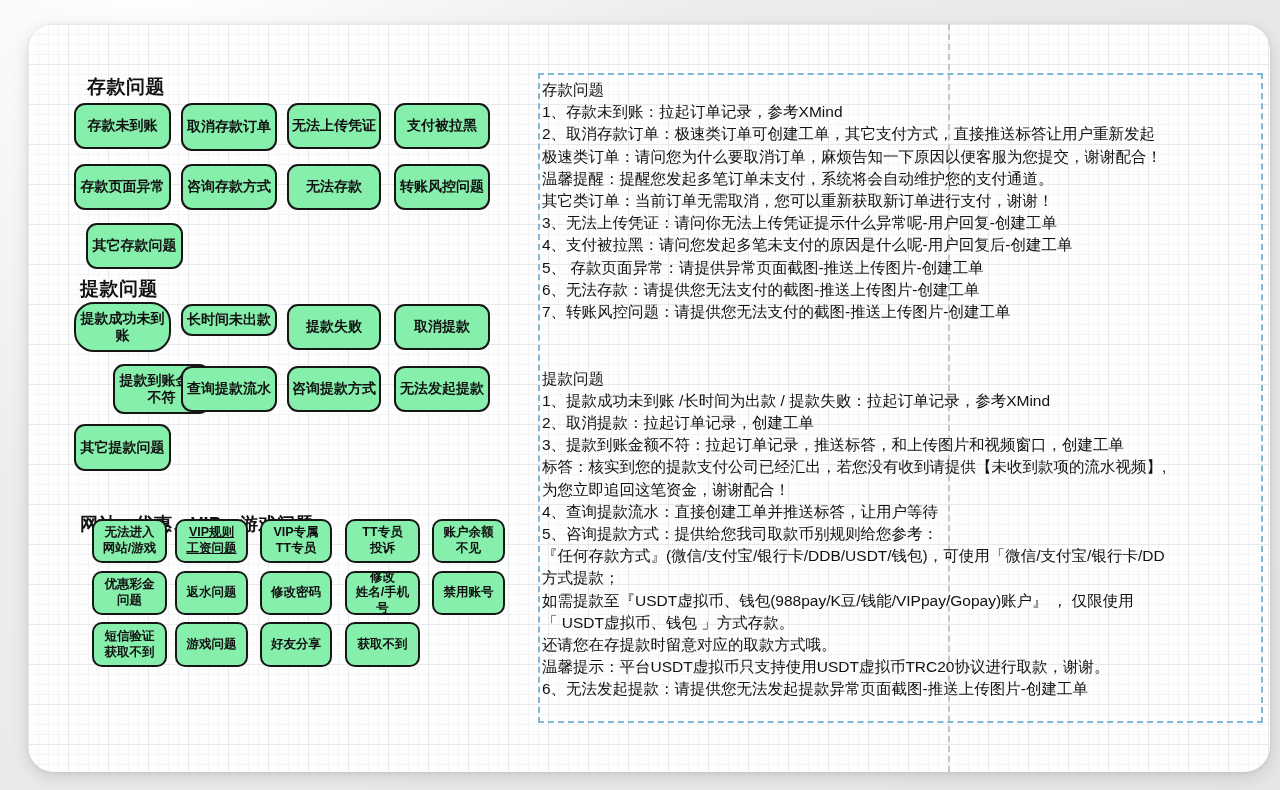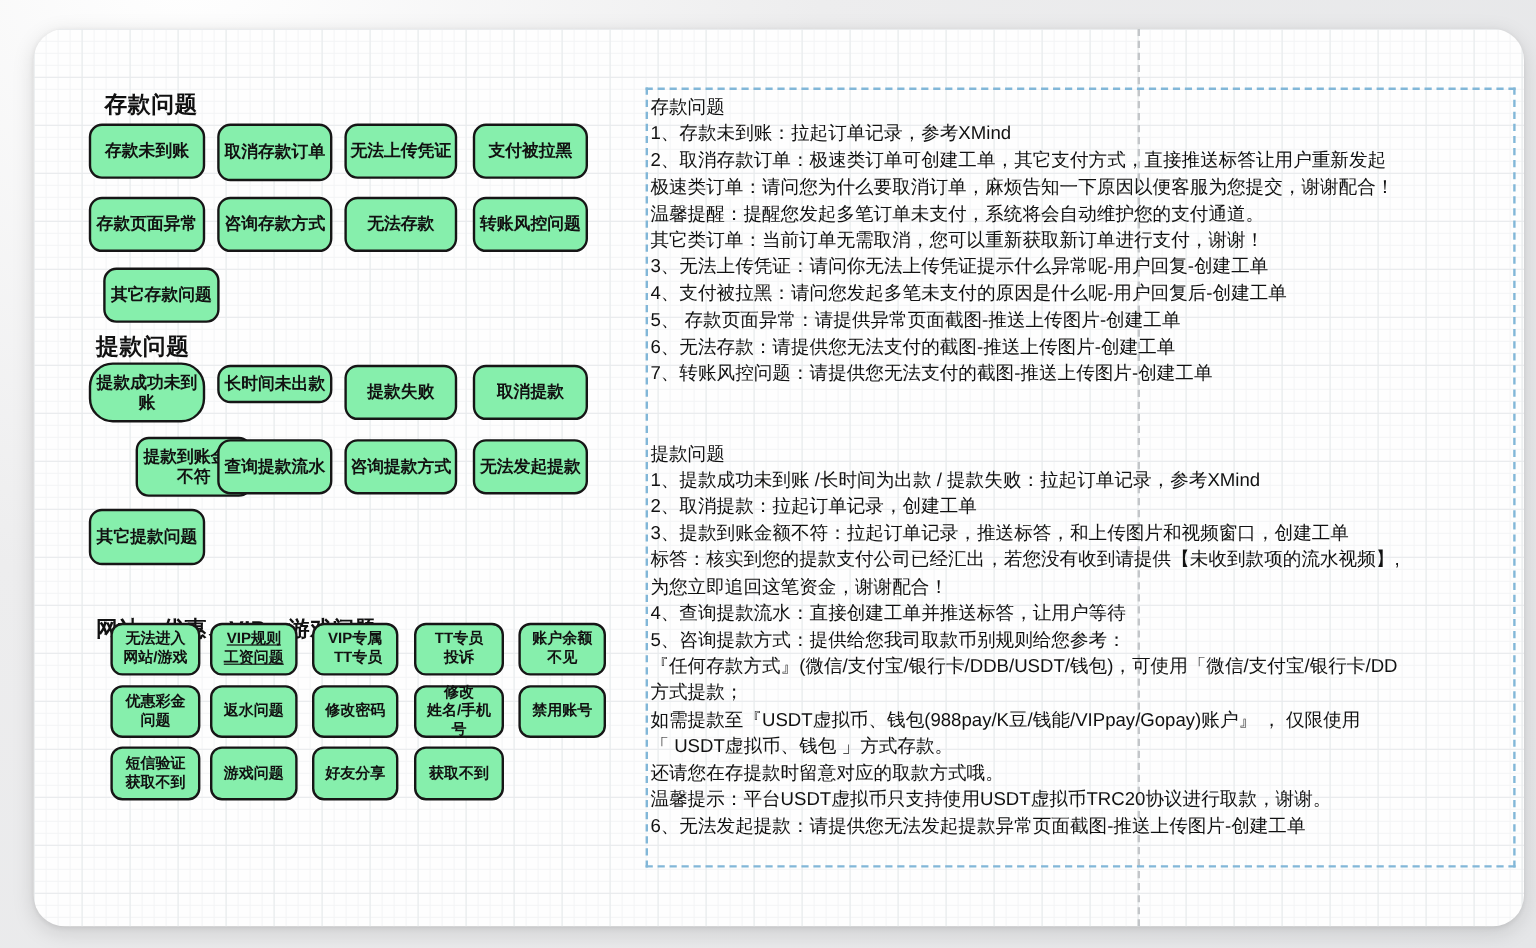--- a/index.html
+++ b/index.html
@@ -81,21 +81,21 @@
   <div class="node" style="left:181px; top:366px; width:96px; height:46px;">查询提款流水</div>
   <div class="node" style="left:287px; top:366px; width:94px; height:46px;">咨询提款方式</div>
   <div class="node" style="left:394px; top:366px; width:96px; height:46px;">无法发起提款</div>
   <div class="node" style="left:74px;  top:424px; width:97px; height:47px;">其它提款问题</div>
 
   <div class="sec-title" style="left:80px; top:512px; font-size:18px;">网站、优惠、VIP、游戏问题</div>
   <div class="node sm" style="left:92px;  top:519px; width:75px; height:44px;">无法进入
 网站/游戏</div>
   <div class="node sm" style="left:175px; top:519px; width:73px; height:44px;text-decoration:underline;">VIP规则
 工资问题</div>
-  <div class="node sm" style="left:260px; top:519px; width:72px; height:44px;text-align:right;">VIP专属
+  <div class="node sm" style="left:260px; top:519px; width:72px; height:44px;">VIP专属
 TT专员</div>
   <div class="node sm" style="left:345px; top:519px; width:75px; height:44px;">TT专员
 投诉</div>
   <div class="node sm" style="left:432px; top:519px; width:73px; height:44px;">账户余额
 不见</div>
   <div class="node sm" style="left:92px;  top:571px; width:75px; height:44px;">优惠彩金
 问题</div>
   <div class="node sm" style="left:175px; top:571px; width:73px; height:44px;">返水问题</div>
   <div class="node sm" style="left:260px; top:571px; width:72px; height:44px;">修改密码</div>
   <div class="node sm" style="left:345px; top:571px; width:75px; height:44px;">修改

